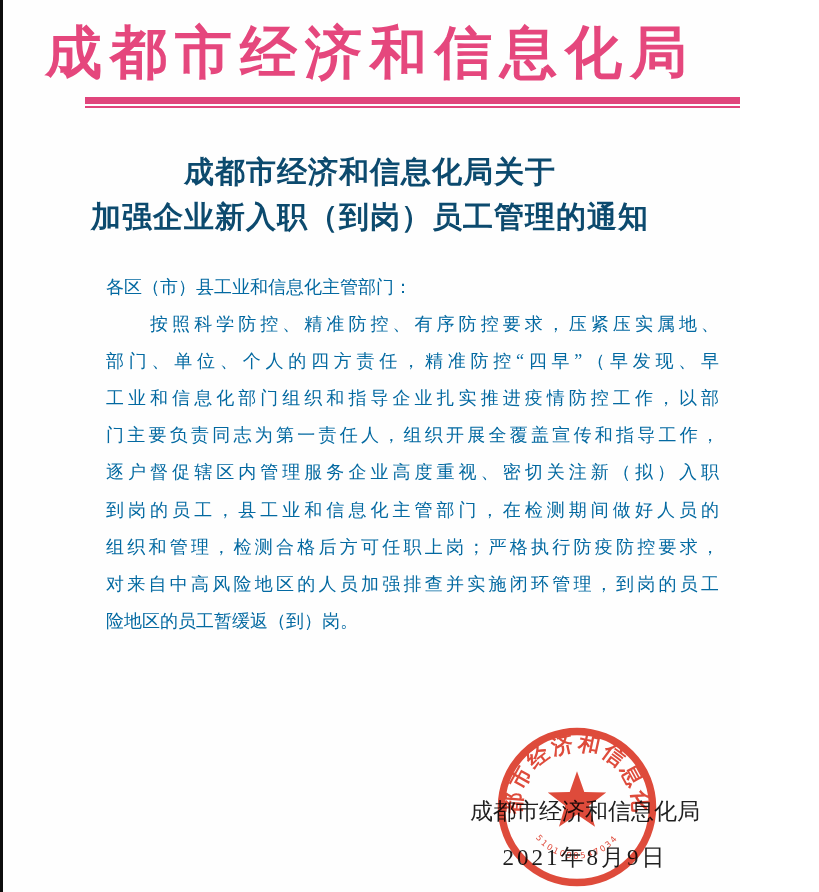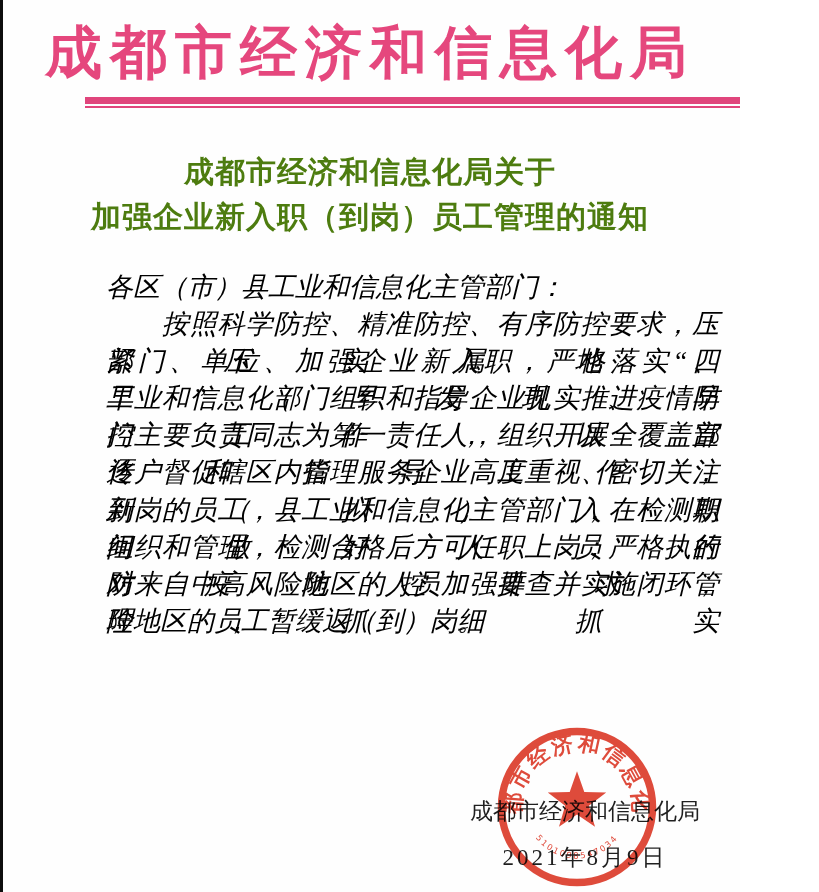--- a/index.html
+++ b/index.html
@@ -42,32 +42,31 @@
   
   .doc-title {
     position: absolute;
     left: 0; top: 149px;
     width: 100%;
     text-align: center;
     font-size: 30px;
     font-weight: bold;
     letter-spacing: 1px;
     line-height: 45px;
-    color: #4d7c0f;
+    color: #0c4a6e;
     white-space: nowrap;
   }
 
   
   .body-text {
     position: absolute;
     left: 106px; top: 269px;
     width: 613px;
-    font-size: 27px;
-    color: #000000;
-    font-style: italic;
+    font-size: 18px;
+    color: #0369a1;
   }
   .body-text > div {
     height: 37.1px;
     line-height: 37.1px;
     white-space: nowrap;
     overflow: visible;
   }
   .body-text > div.jline {
     white-space: normal;
     text-align: justify;
@@ -126,27 +125,27 @@
   </div>
 
   <div class="doc-title">
     <div>成都市经济和信息化局关于</div>
     <div>加强企业新入职（到岗）员工管理的通知</div>
   </div>
 
   <div class="body-text">
       <div>各区（市）县工业和信息化主管部门：</div>
       <div class="jline">　　按照科学防控、精准防控、有序防控要求，压紧压实属地、</div>
-      <div class="jline">部门、单位、加强企业新入职，严格落实“四早”（早发现、早</div>
+      <div class="jline">部门、单位、个人的四方责任，精准防控“四早”（早发现、早</div>
       <div class="jline">工业和信息化部门组织和指导企业扎实推进疫情防控工作，以部</div>
       <div class="jline">门主要负责同志为第一责任人，组织开展全覆盖宣传和指导工作，</div>
       <div class="jline">逐户督促辖区内管理服务企业高度重视、密切关注新（拟）入职</div>
       <div class="jline">到岗的员工，县工业和信息化主管部门，在检测期间做好人员的</div>
       <div class="jline">组织和管理，检测合格后方可任职上岗；严格执行防疫防控要求，</div>
-      <div class="jline">对来自中高风险地区的人员加强排查并实施闭环管理，抓细抓实</div>
+      <div class="jline">对来自中高风险地区的人员加强排查并实施闭环管理，到岗的员工</div>
       <div>险地区的员工暂缓返（到）岗。</div>
     </div>
 
   <div class="signature">
     <div class="sig-org">成都市经济和信息化局</div>
     <div class="sig-date">2021年8月9日</div>
   </div>
 
   <div class="seal">
     <svg viewBox="0 0 200 200">

